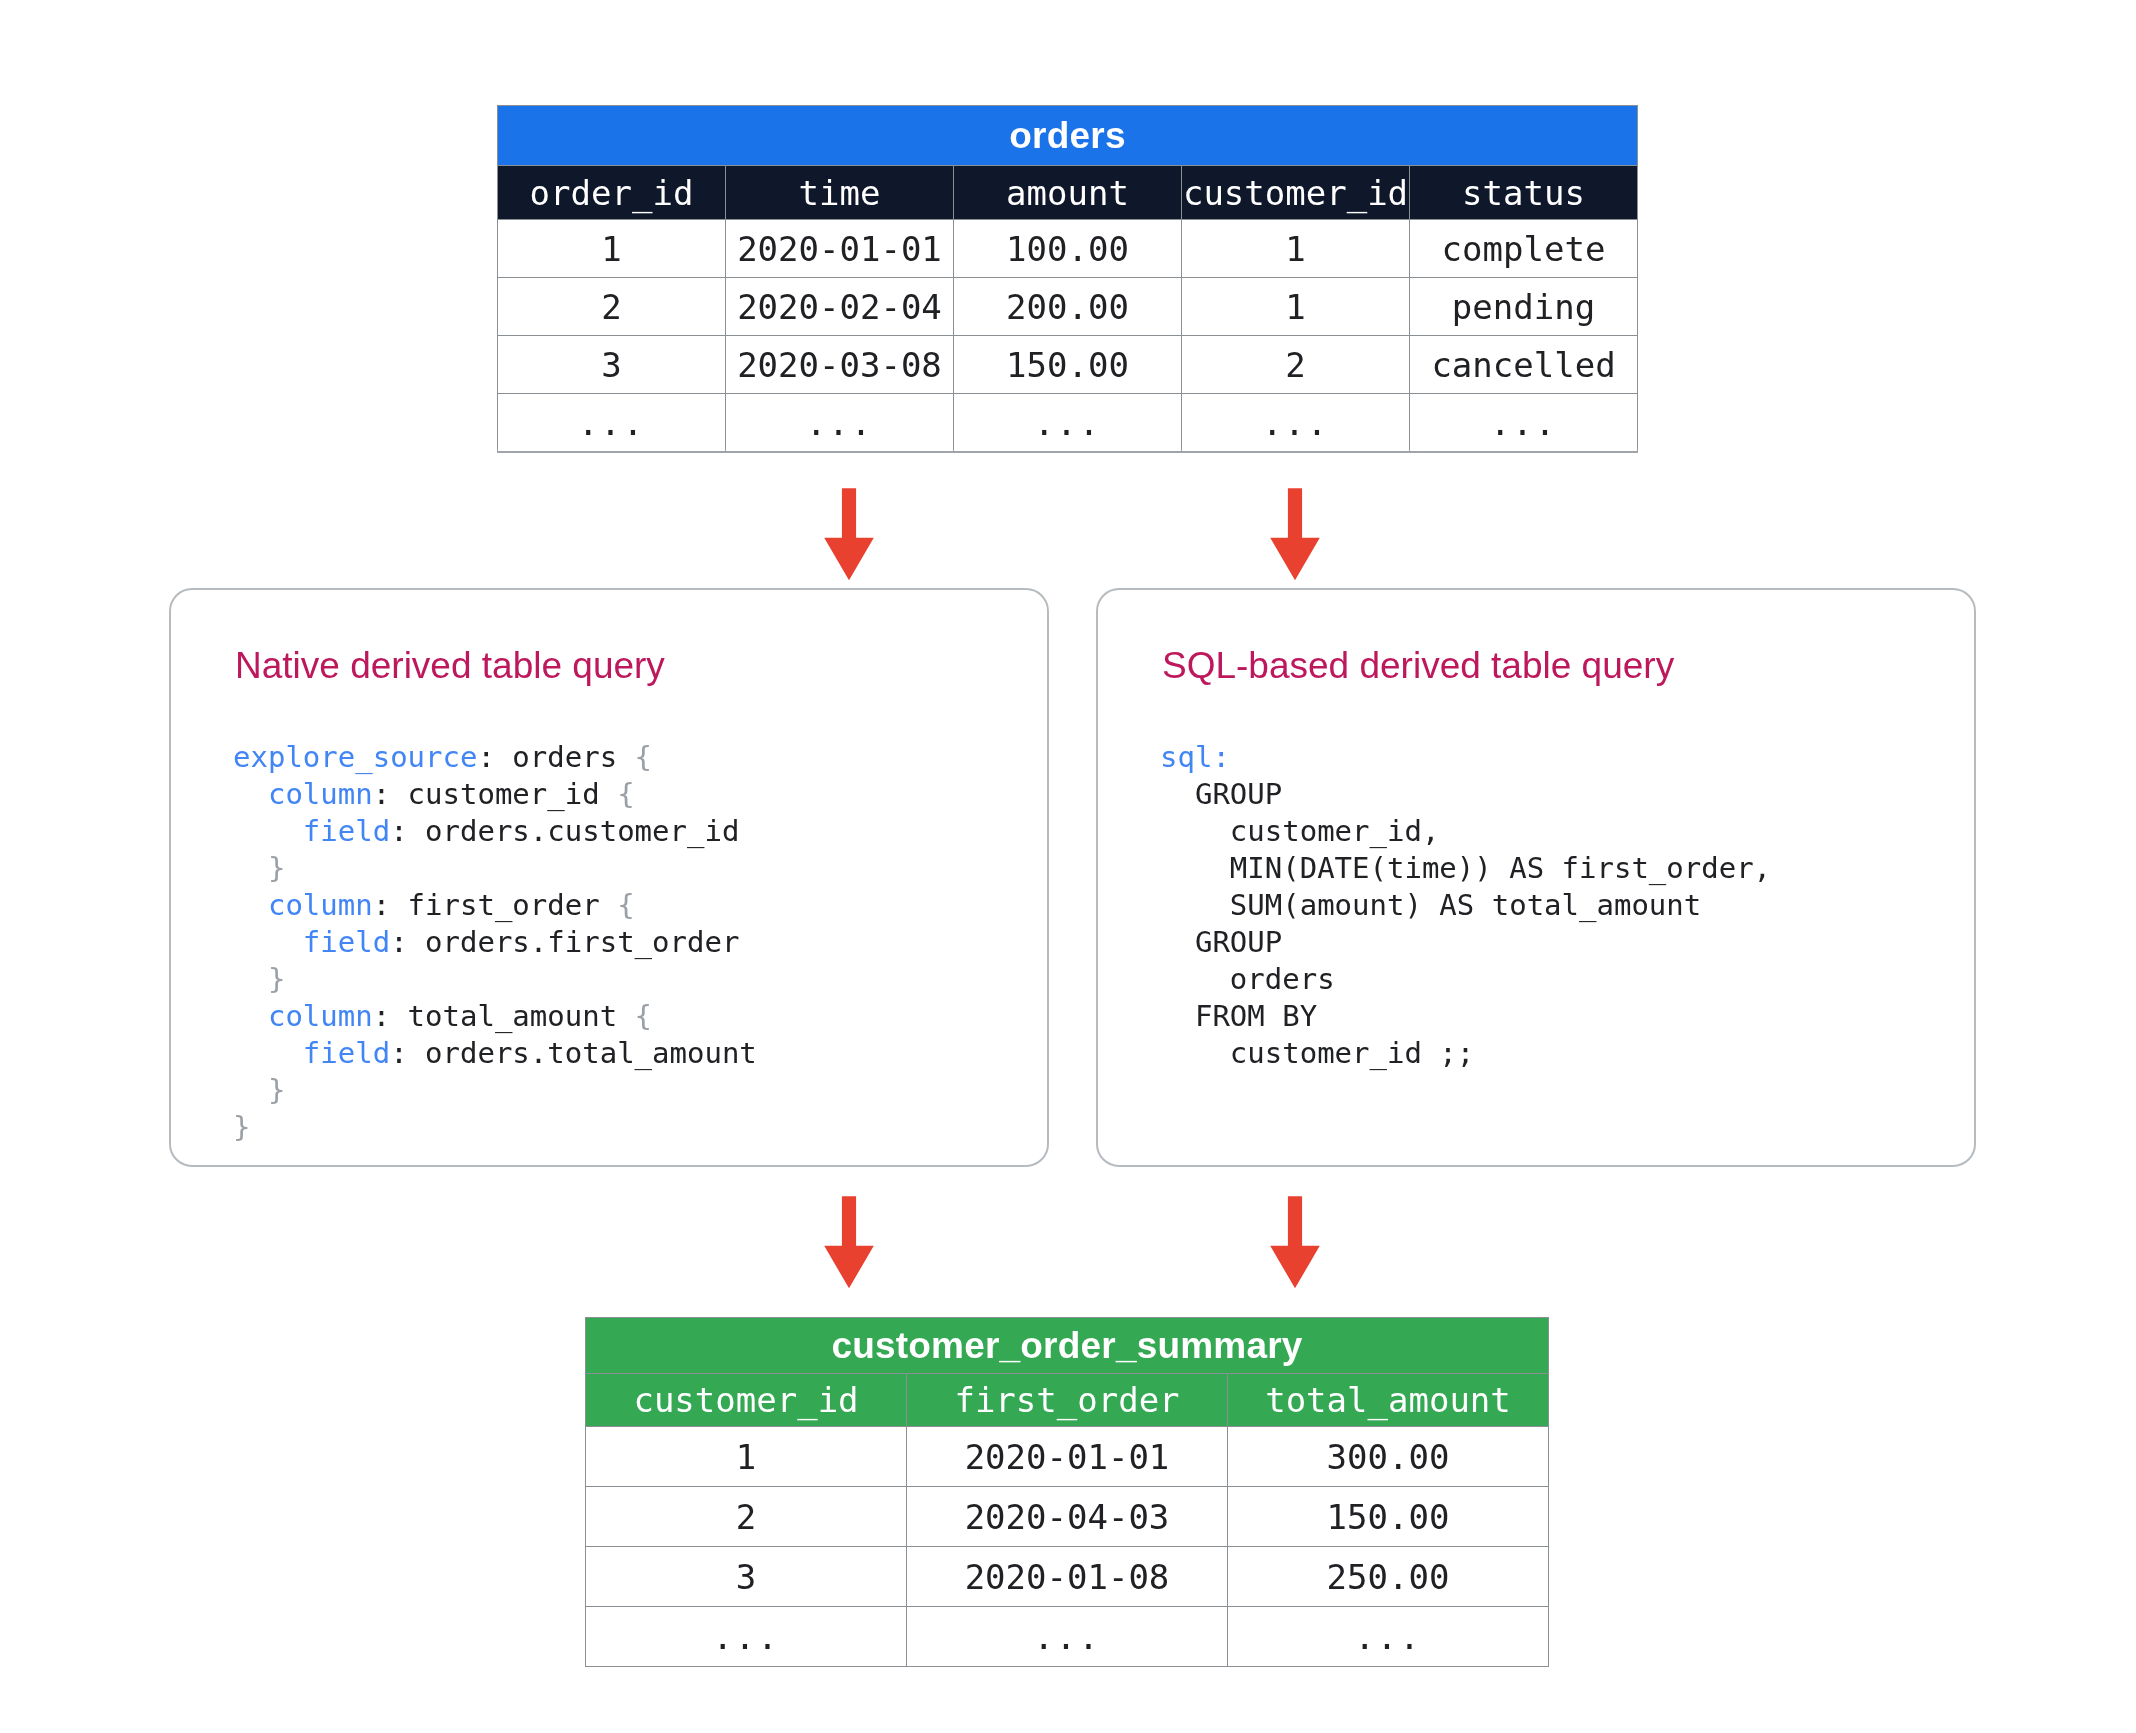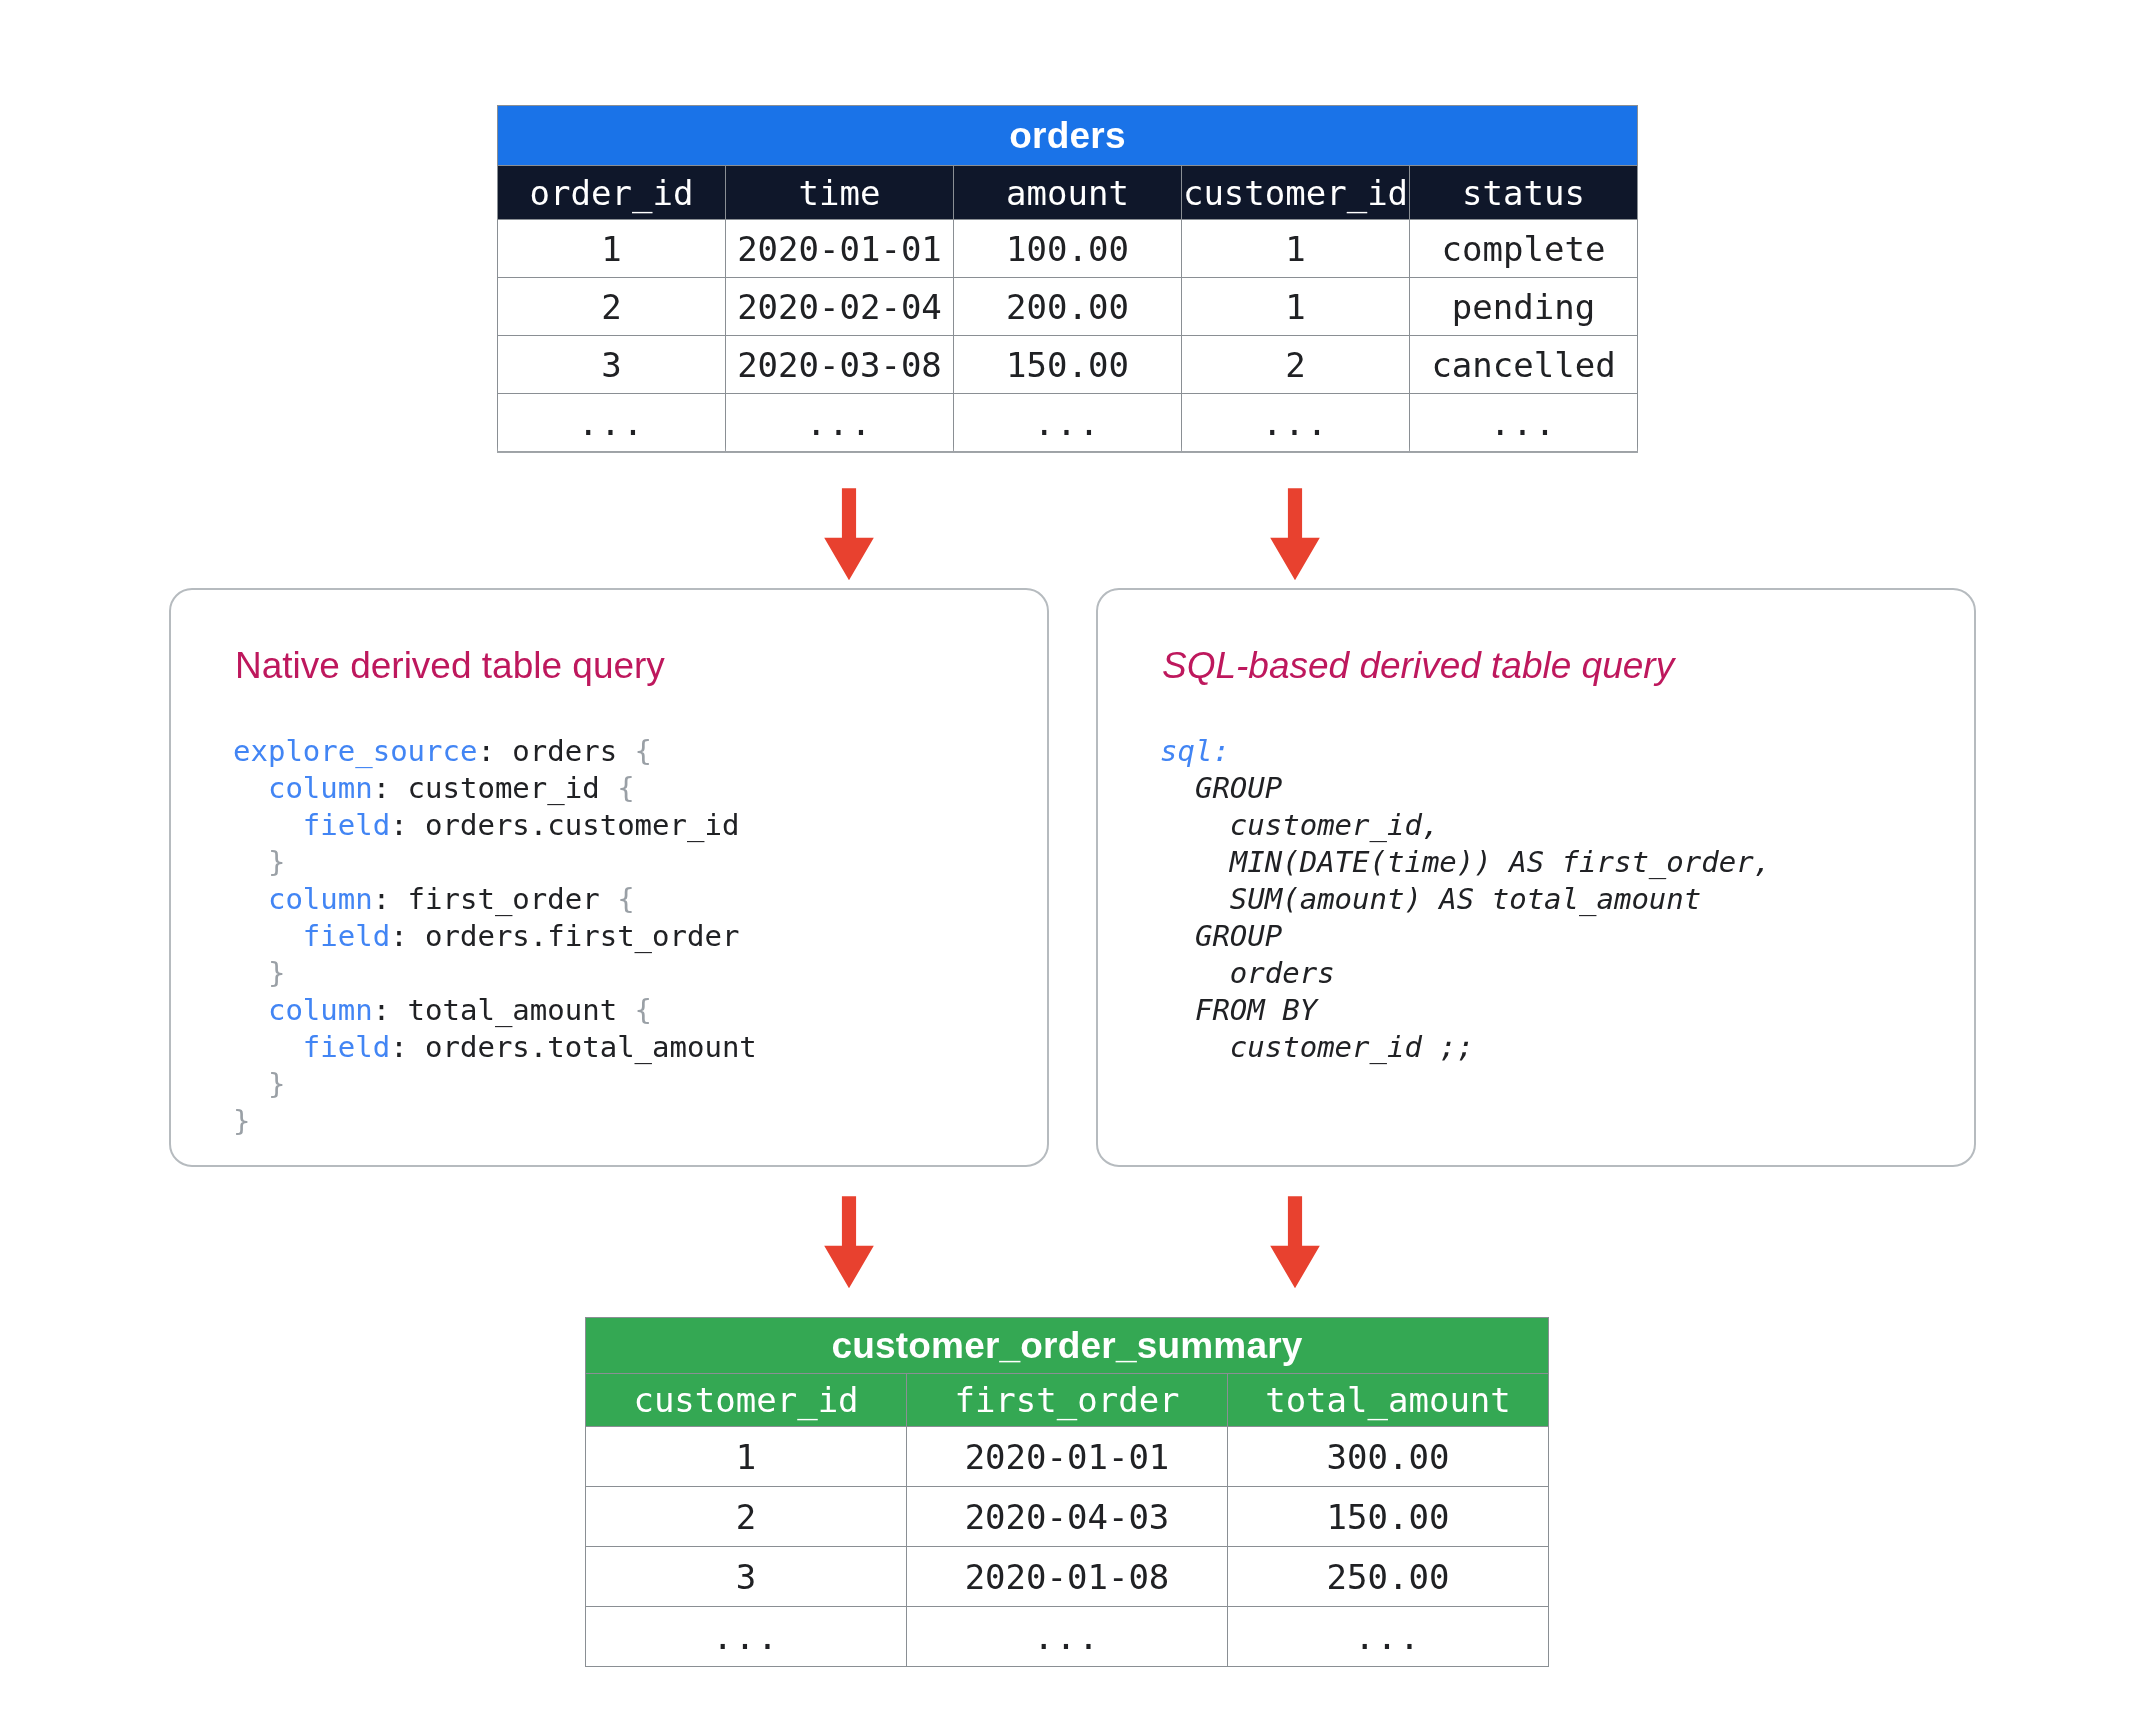--- a/index.html
+++ b/index.html
@@ -59,31 +59,31 @@
 
   
   .panel{
     position:absolute;
     background:#ffffff;
     border:2.7px solid #b6bbbf;
     border-radius:23px;
     box-sizing:border-box;
   }
   #panel-native{left:169px;top:588px;width:880px;height:579px;}
-  #panel-sql{left:1096px;top:588px;width:880px;height:579px;font-style:italic;}
+  #panel-sql{left:1096px;top:588px;width:880px;height:579px;}
   .panel-title{
     position:absolute;left:64px;top:55px;
     color:#be185d;
     font-family:"Liberation Sans", sans-serif;
     font-size:37px;
     font-weight:400;
     white-space:nowrap;
   }
   .code{
-    position:absolute;left:62px;top:143px;right:21.4px;
+    position:absolute;left:62px;top:149px;right:21.4px;
     font-family:"DejaVu Sans Mono", monospace;
     font-size:29px;
     line-height:37px;
     color:#202124;
     white-space:pre;
   }
   .code .kw{color:#4285f4;}
   .code .brace{color:#9aa0a6;}
 </style>
 </head>

